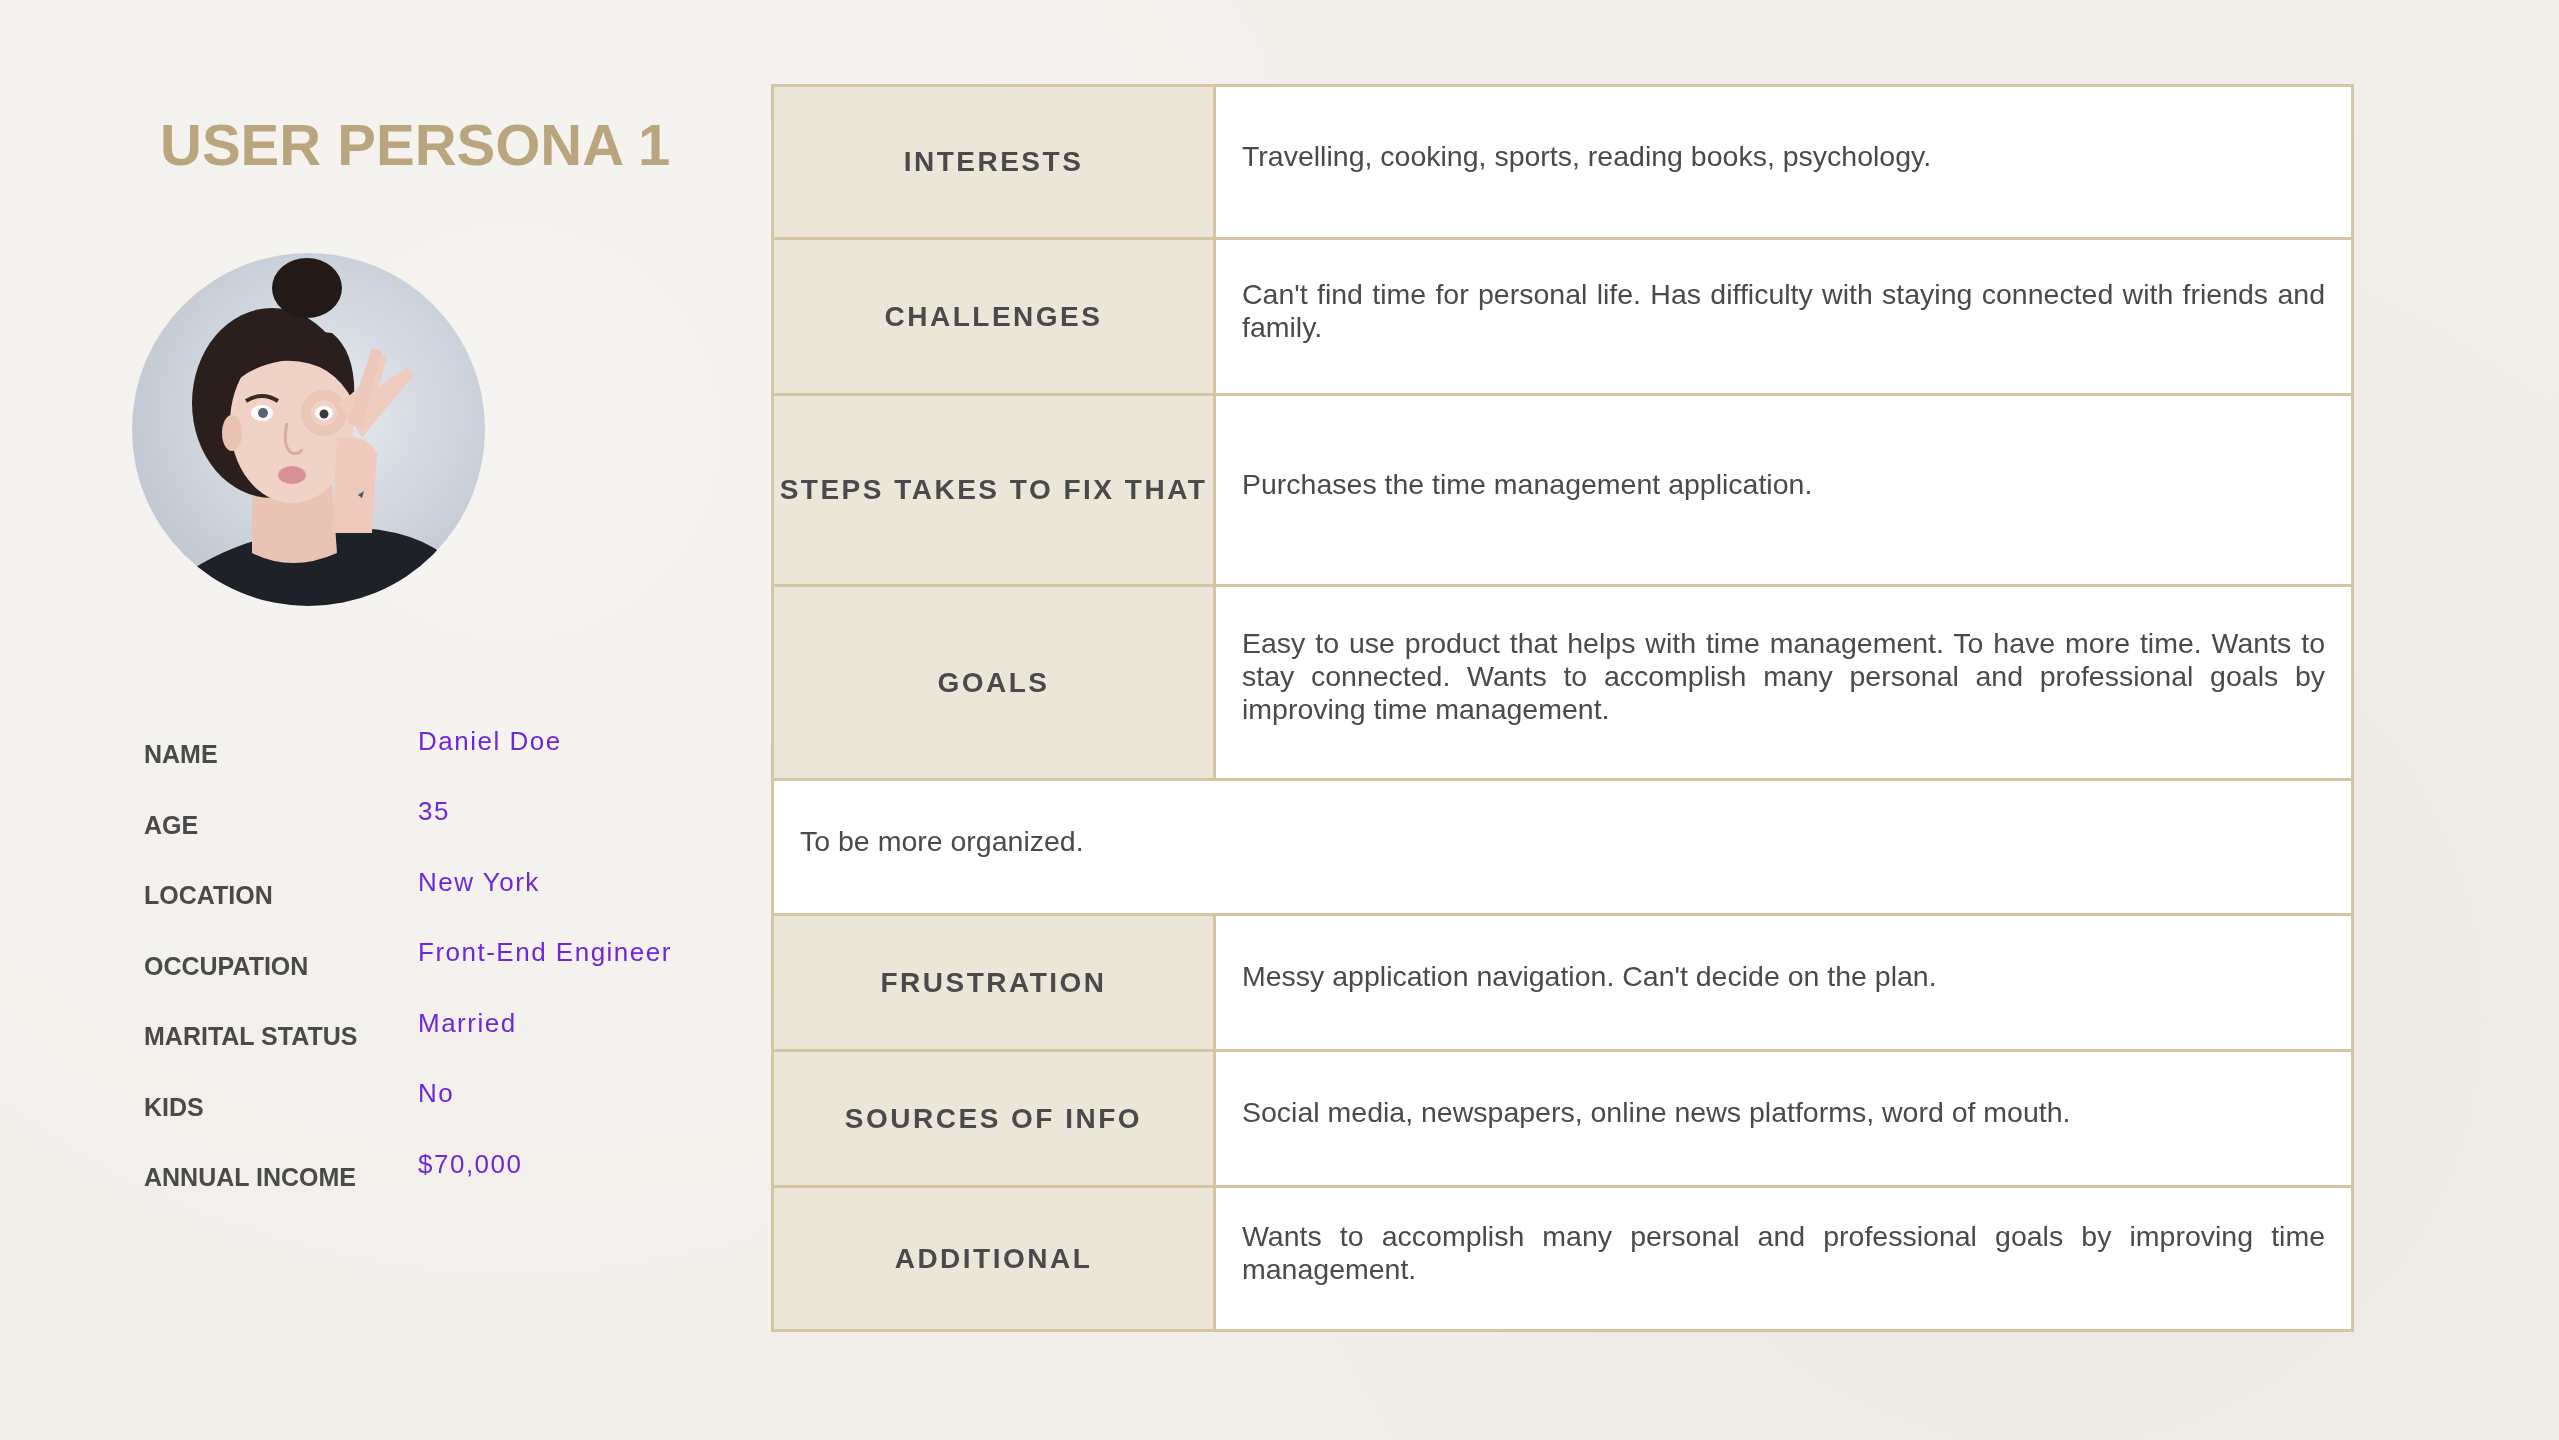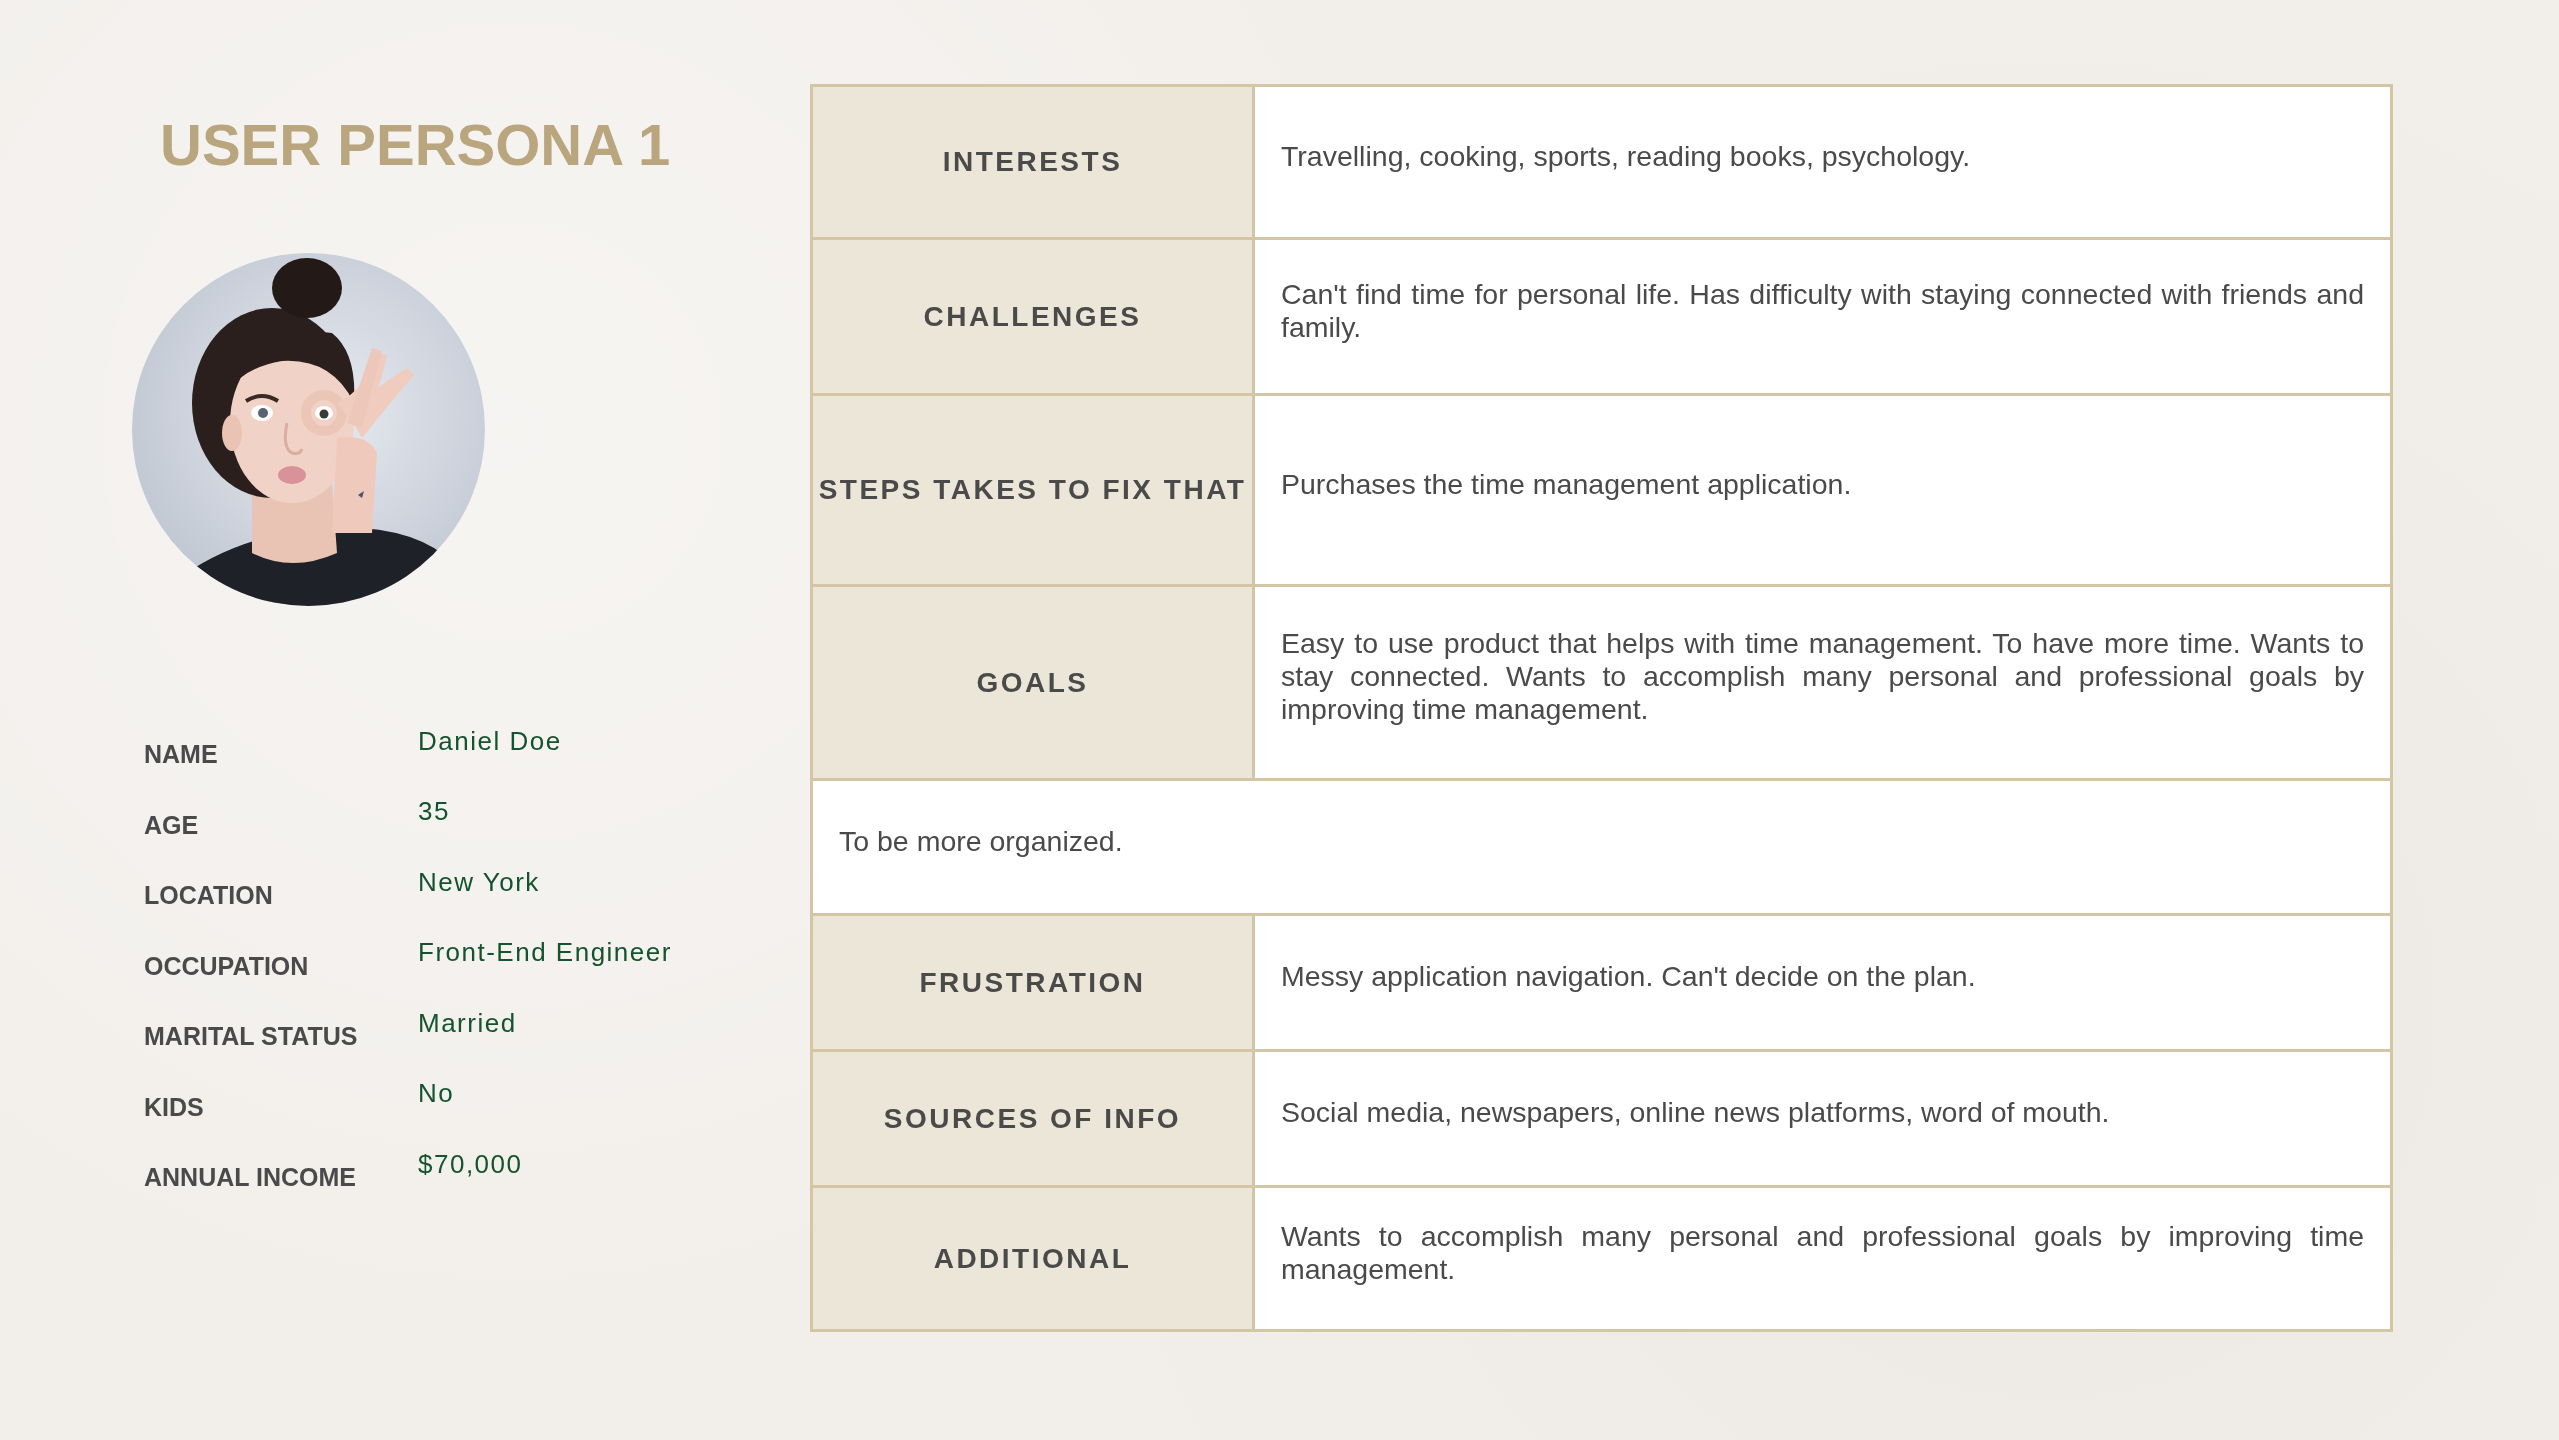--- a/index.html
+++ b/index.html
@@ -28,24 +28,24 @@
   .info {
     position: absolute; left: 144px; top: 706px;
   }
   .info-row {
     display: flex; align-items: center; height: 70.5px;
   }
   .info-label {
     width: 274px; font-size: 25px; font-weight: bold; color: #4A4A4A; margin-top: 27px;
   }
   .info-value {
-    font-size: 26px; color: #14532d; letter-spacing: 1.5px;
+    font-size: 26px; color: #6d28d9; letter-spacing: 1.5px;
   }
   .persona-table {
-    position: absolute; left: 810px; top: 84px;
+    position: absolute; left: 771px; top: 84px;
     width: 1583px; height: 1248px;
     border: 3px solid #D4C6A4; box-sizing: border-box;
     display: flex; flex-direction: column;
     background: #FFFFFF;
   }
   .trow {
     display: flex; border-top: 3px solid #D4C6A4; box-sizing: border-box;
   }
   .trow:first-child { border-top: none; }
   .th {

